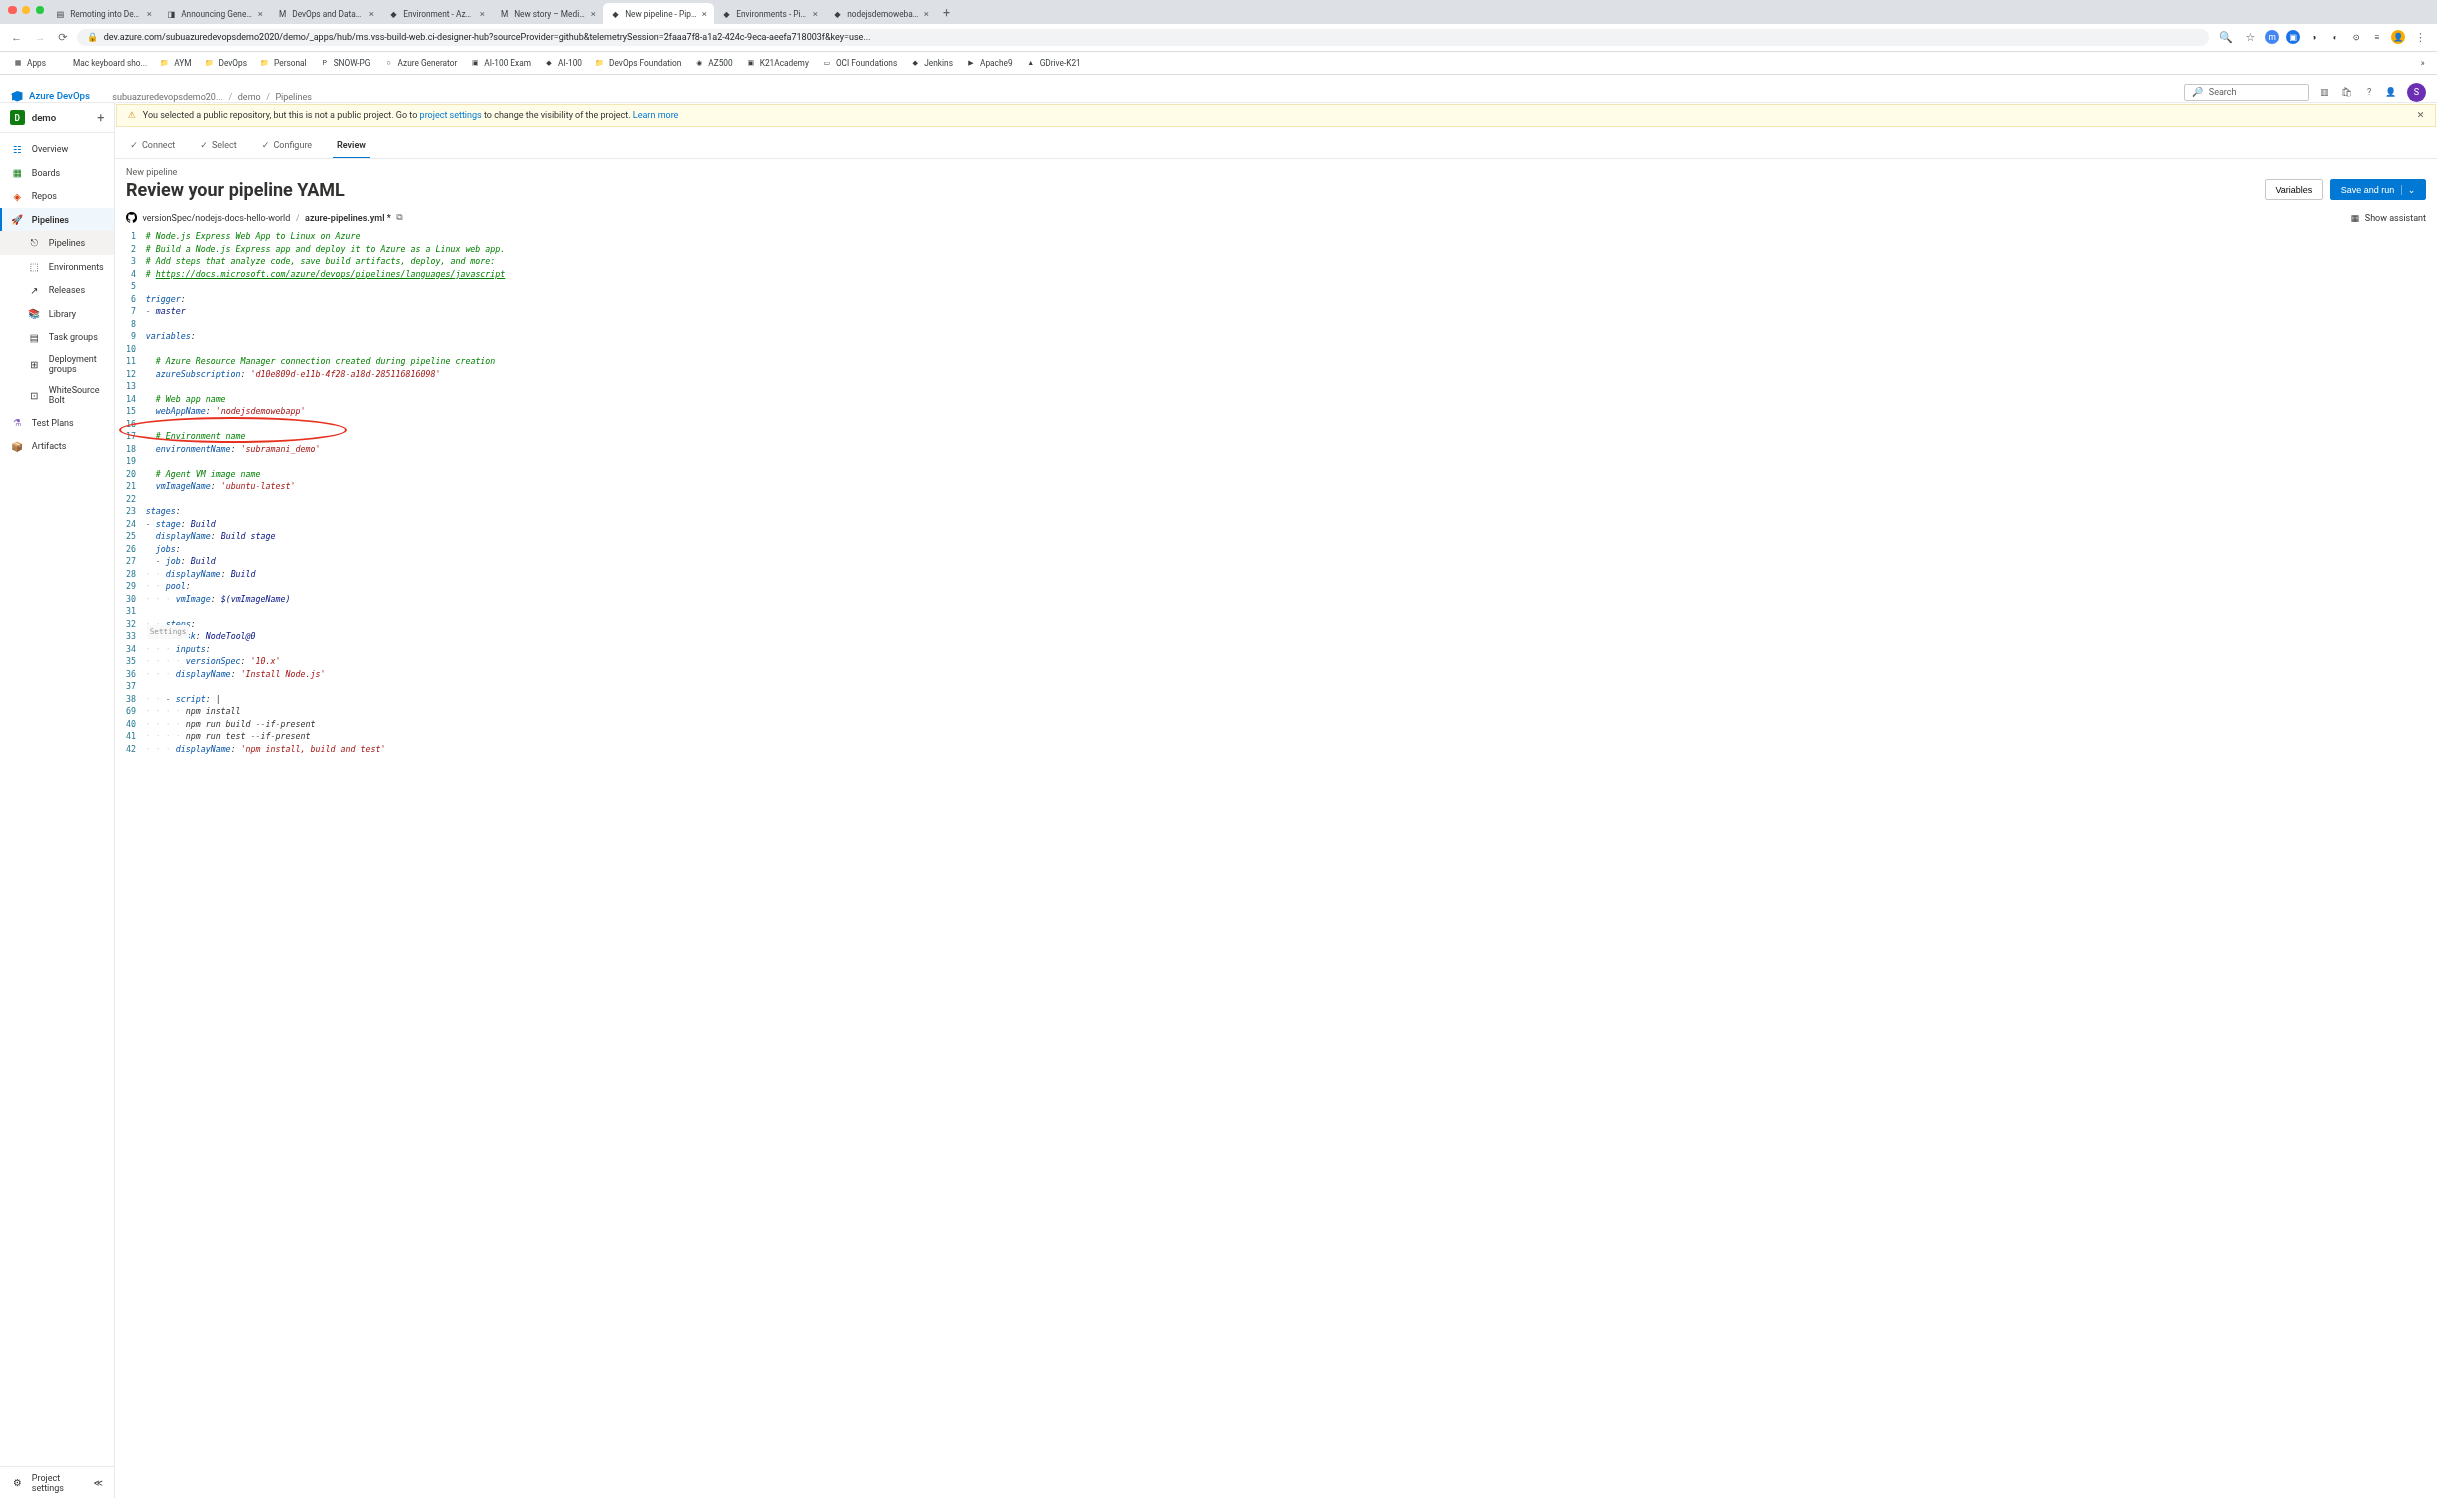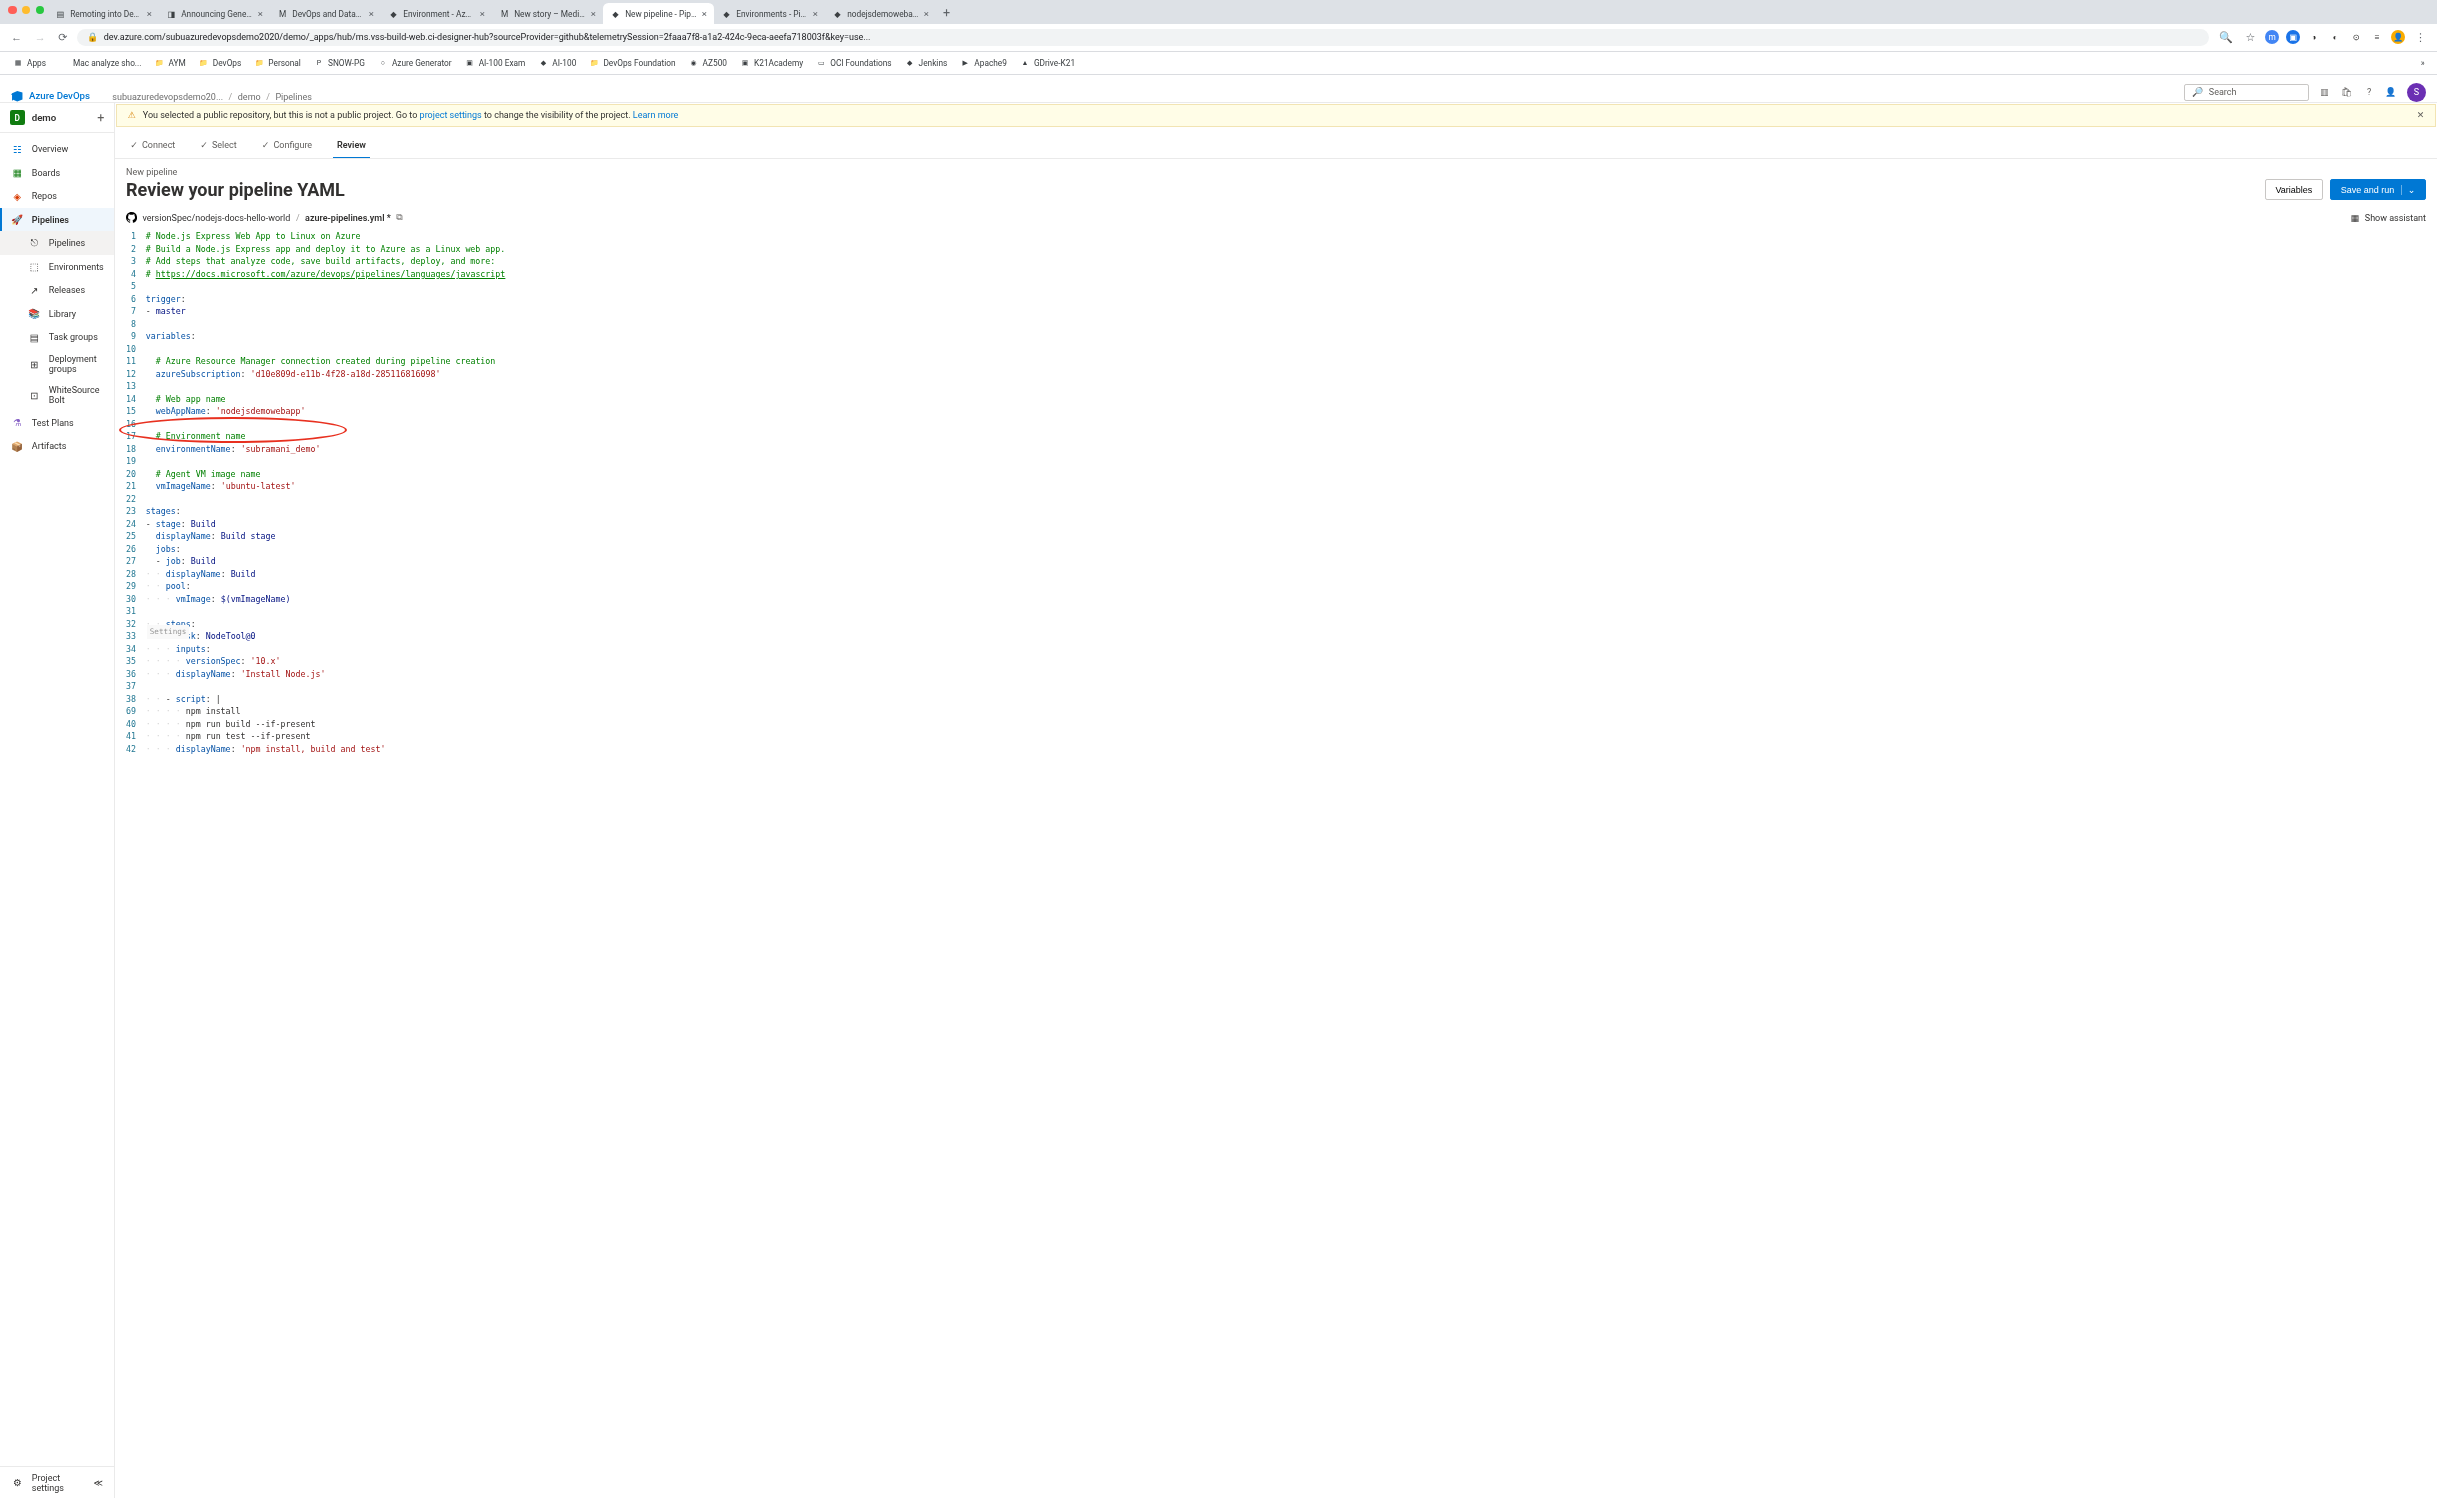--- a/index.html
+++ b/index.html
@@ -82,21 +82,21 @@
 .file-path-row .gh-icon { width: 11px; height: 11px; }
 .file-path-row .fname { font-weight: 600; }
 .file-path-row .sep { color: #a19f9d; }
 .file-path-row .assist { margin-left: auto; display: flex; align-items: center; gap: 5.5px; color: #323130; cursor: pointer; }
 
 
 .editor { display: flex; font-family: ui-monospace, "SF Mono", Menlo, Consolas, monospace; font-size: 8.3px; line-height: 12.5px; position: relative; }
 .gutter { text-align: right; color: #237893; padding-right: 9.7px; user-select: none; background: #fff; }
 .gutter div { height: 12.5px; }
 .code { white-space: pre; }
-.code .line { height: 12.5px; }
+.code .line { height: 12.5px; font-style: italic; }
 .tk-cm { color: #008000; }
 .tk-key { color: #0451a5; }
 .tk-str { color: #a31515; }
 .tk-link { color: #008000; text-decoration: underline; }
 .tk-id { color: #001080; }
 .indent-guide { color: #d4d4d4; }
 .highlight-oval { position: absolute; border: 2.1px solid #e8301f; border-radius: 50%; pointer-events: none; }
 .settings-hint { position: absolute; color: #999; font-size: 7.6px; background: #f9f9f9; padding: 0.7px 2.8px; }
 </style>
 </head>
@@ -172,21 +172,21 @@
       <span class="nav-btn">⋮</span>
     </div>
   </div>
   <div class="bookmark-bar" id="bm-bar">
       <div class="bm-item">
         <span class="bm-icon">▦</span>
         <span>Apps</span>
       </div>
       <div class="bm-item">
         <span class="bm-icon"></span>
-        <span>Mac analyze sho...</span>
+        <span>Mac keyboard sho...</span>
       </div>
       <div class="bm-item">
         <span class="bm-icon">📁</span>
         <span>AYM</span>
       </div>
       <div class="bm-item">
         <span class="bm-icon">📁</span>
         <span>DevOps</span>
       </div>
       <div class="bm-item">

